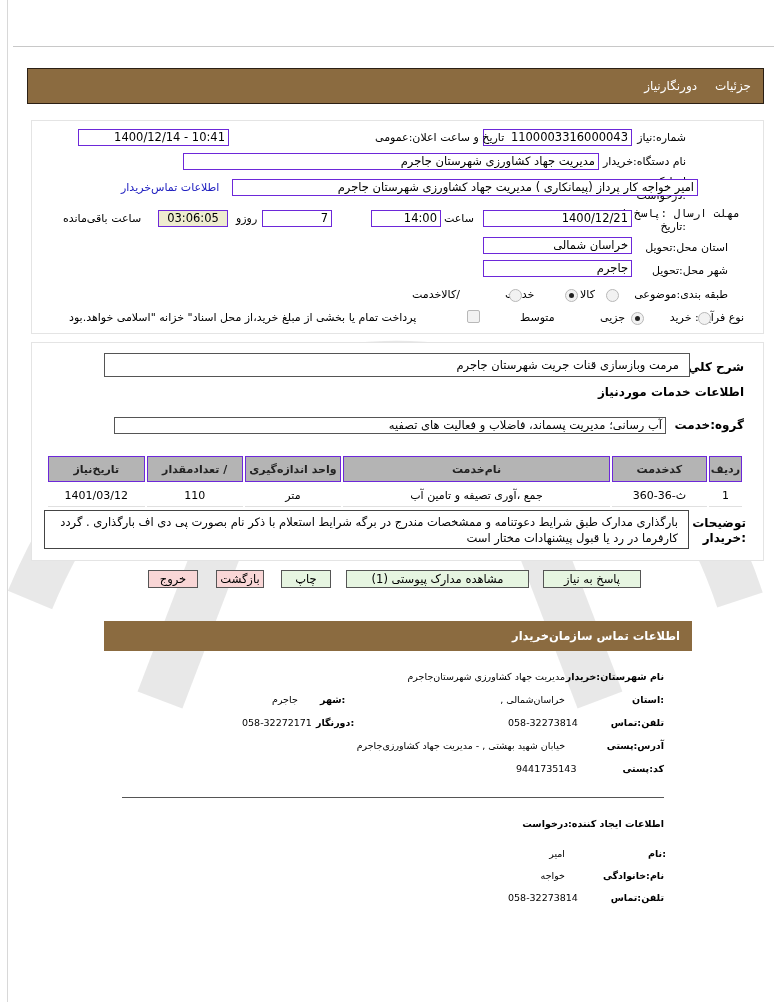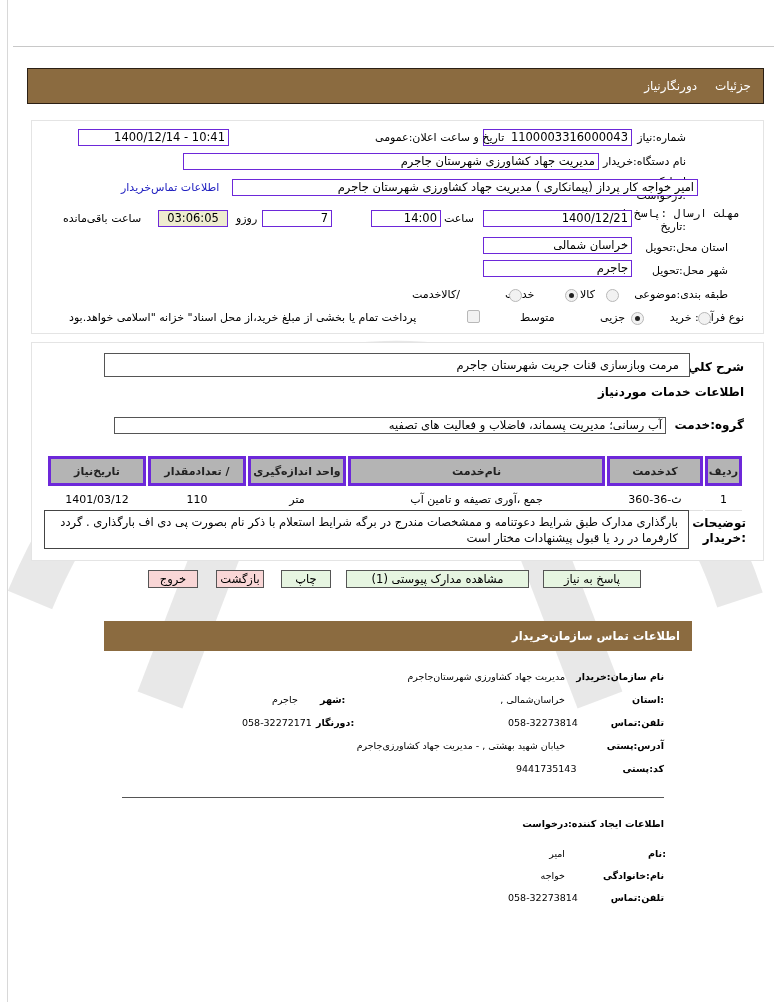--- a/index.html
+++ b/index.html
@@ -19,21 +19,21 @@
          font-size:11.5px; line-height:15px; padding:0 3px; direction:rtl; white-space:nowrap; overflow:hidden; }
   .box.ltr { direction:ltr; text-align:right; }
   .timer { background:#eeecd0; text-align:center; direction:ltr; }
   .link { color:#2020c0; }
   .radio { display:inline-block; width:11px; height:11px; border-radius:50%; border:1px solid #b8b8b8;
            background:#f2f2f2; vertical-align:middle; position:relative; }
   .radio.on::after { content:""; position:absolute; left:3px; top:3px; width:5px; height:5px; border-radius:50%; background:#222; }
   .check { display:inline-block; width:11px; height:11px; border:1px solid #b8b8b8; background:#f2f2f2; border-radius:2px; vertical-align:middle; }
   .bold { font-weight:bold; }
   table.svc { position:absolute; left:46px; top:454px; width:698px; border-collapse:separate; border-spacing:2px; direction:rtl; font-size:11px; }
-  table.svc th { background:#b4b4b4; color:#222; height:22px; font-weight:bold; border:3px solid #6d28d9; }
+  table.svc th { background:#b4b4b4; color:#222; height:22px; font-weight:bold; border:1px solid #6d28d9; }
   table.svc td { background:#fff; height:20px; text-align:center; border-bottom:1px solid #e0e0e0; }
   .btn { position:absolute; height:18px; box-sizing:border-box; border:1px solid #555; font-size:11.5px;
          line-height:16px; text-align:center; direction:rtl; }
   .btn.g { background:#e6f5e1; }
   .btn.r { background:#f9d6d6; }
   .hdr2 { position:absolute; left:104px; top:621px; width:588px; height:30px; background:#8b6b40;
           color:#fff; font-weight:bold; direction:rtl; font-size:11.5px; display:flex; align-items:center; padding-right:12px; box-sizing:border-box; }
   .small { font-size:9.5px; }
   .hr2 { position:absolute; left:122px; top:797px; width:542px; height:1px; background:#555; }
 </style>
@@ -148,21 +148,21 @@
 
 <div class="btn g" style="left:543px; top:570px; width:98px;">پاسخ به نیاز</div>
 <div class="btn g" style="left:346px; top:570px; width:183px;">مشاهده مدارک پیوستی (1)</div>
 <div class="btn g" style="left:281px; top:570px; width:50px;">چاپ</div>
 <div class="btn r" style="left:216px; top:570px; width:48px;">بازگشت</div>
 <div class="btn r" style="left:148px; top:570px; width:50px;">خروج</div>
 
 
 <div class="hdr2">اطلاعات  تماس سازمان‌خریدار</div>
 
-<span class="abs rtl bold small" style="right:110px; top:671px;">نام سازمان:خریدار</span>
+<span class="abs rtl bold small" style="right:110px; top:671px;">نام شهرستان:خریدار</span>
 <span class="abs rtl small" style="right:209px; top:671px;">مدیریت جهاد کشاورزی شهرستان‌جاجرم</span>
 
 <span class="abs rtl bold small" style="right:110px; top:694px;">:استان</span>
 <span class="abs rtl small" style="right:209px; top:694px;">خراسان‌شمالی ,</span>
 <span class="abs rtl bold small" style="left:320px; top:694px;">:شهر</span>
 <span class="abs rtl small" style="left:272px; top:694px;">جاجرم</span>
 
 <span class="abs rtl bold small" style="right:110px; top:717px;">تلفن:تماس</span>
 <span class="abs small" style="left:508px; top:717px;">058-32273814</span>
 <span class="abs rtl bold small" style="left:316px; top:717px;">:دورنگار</span>

